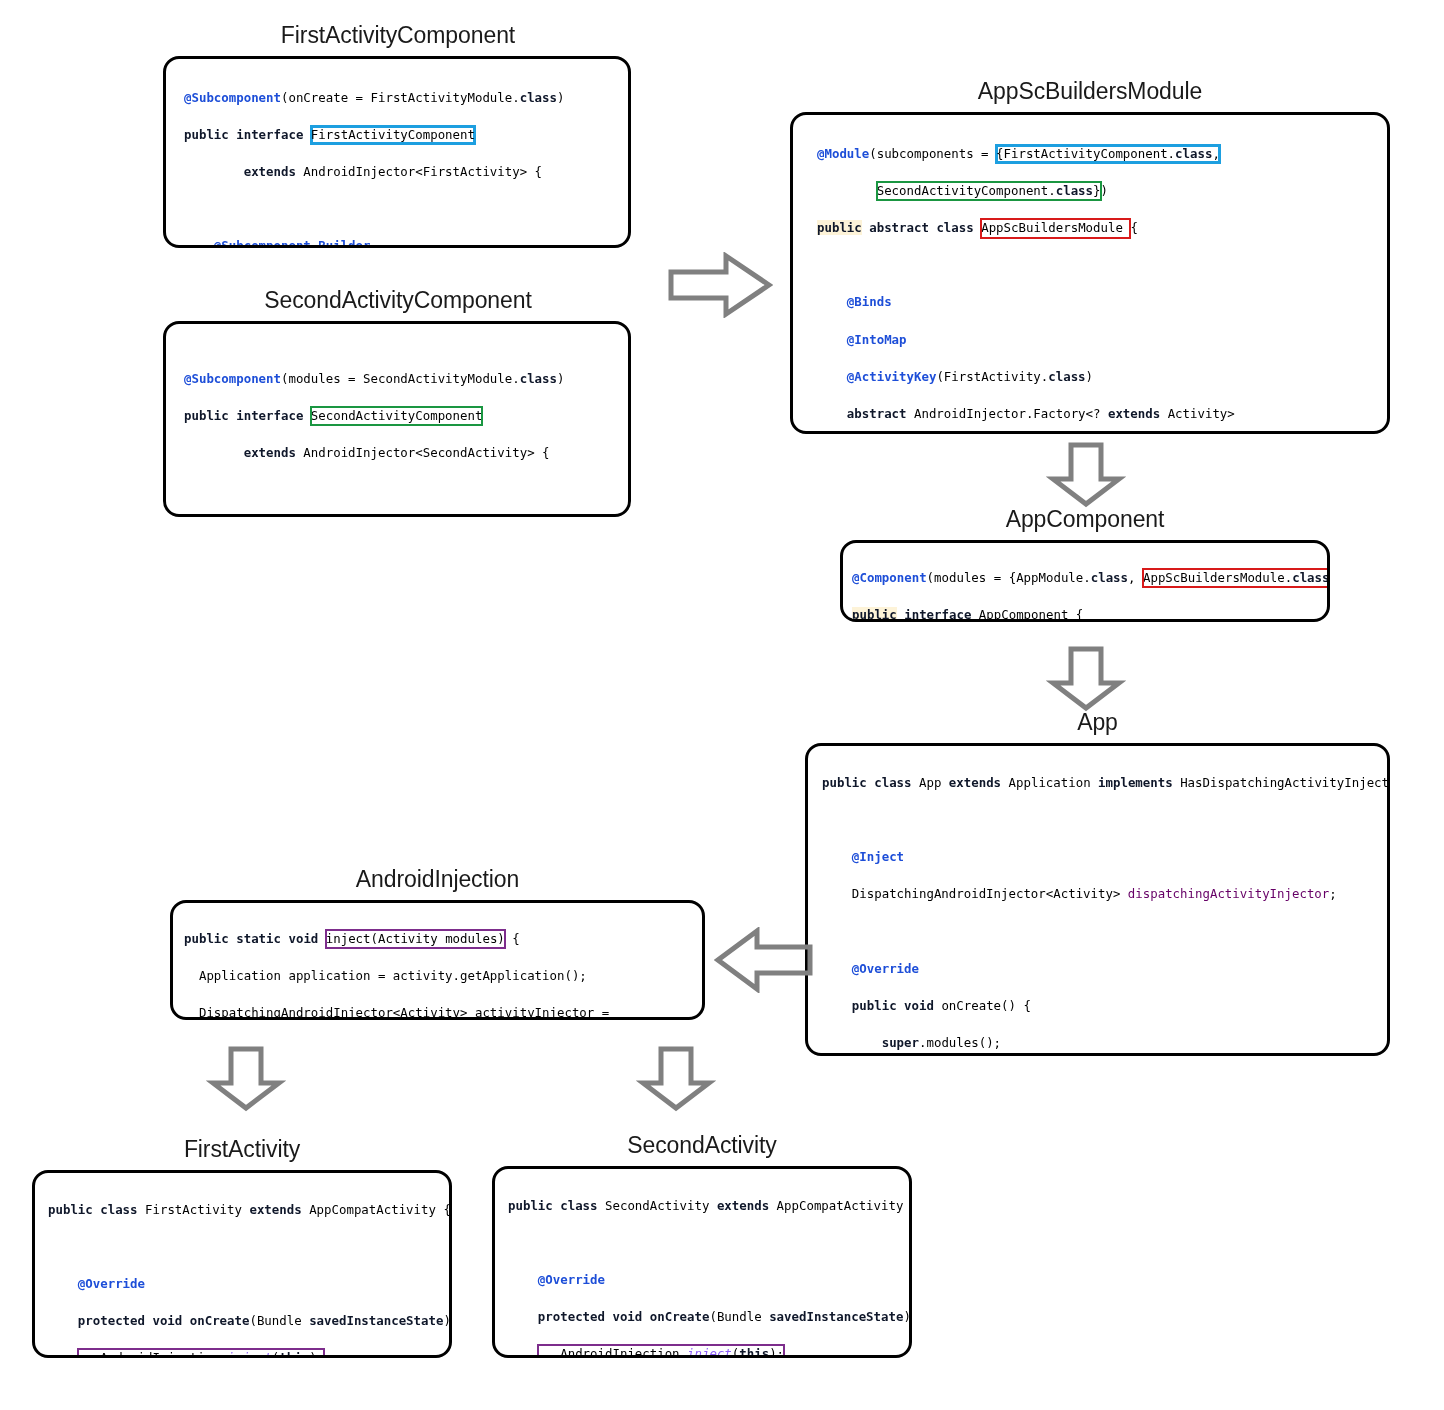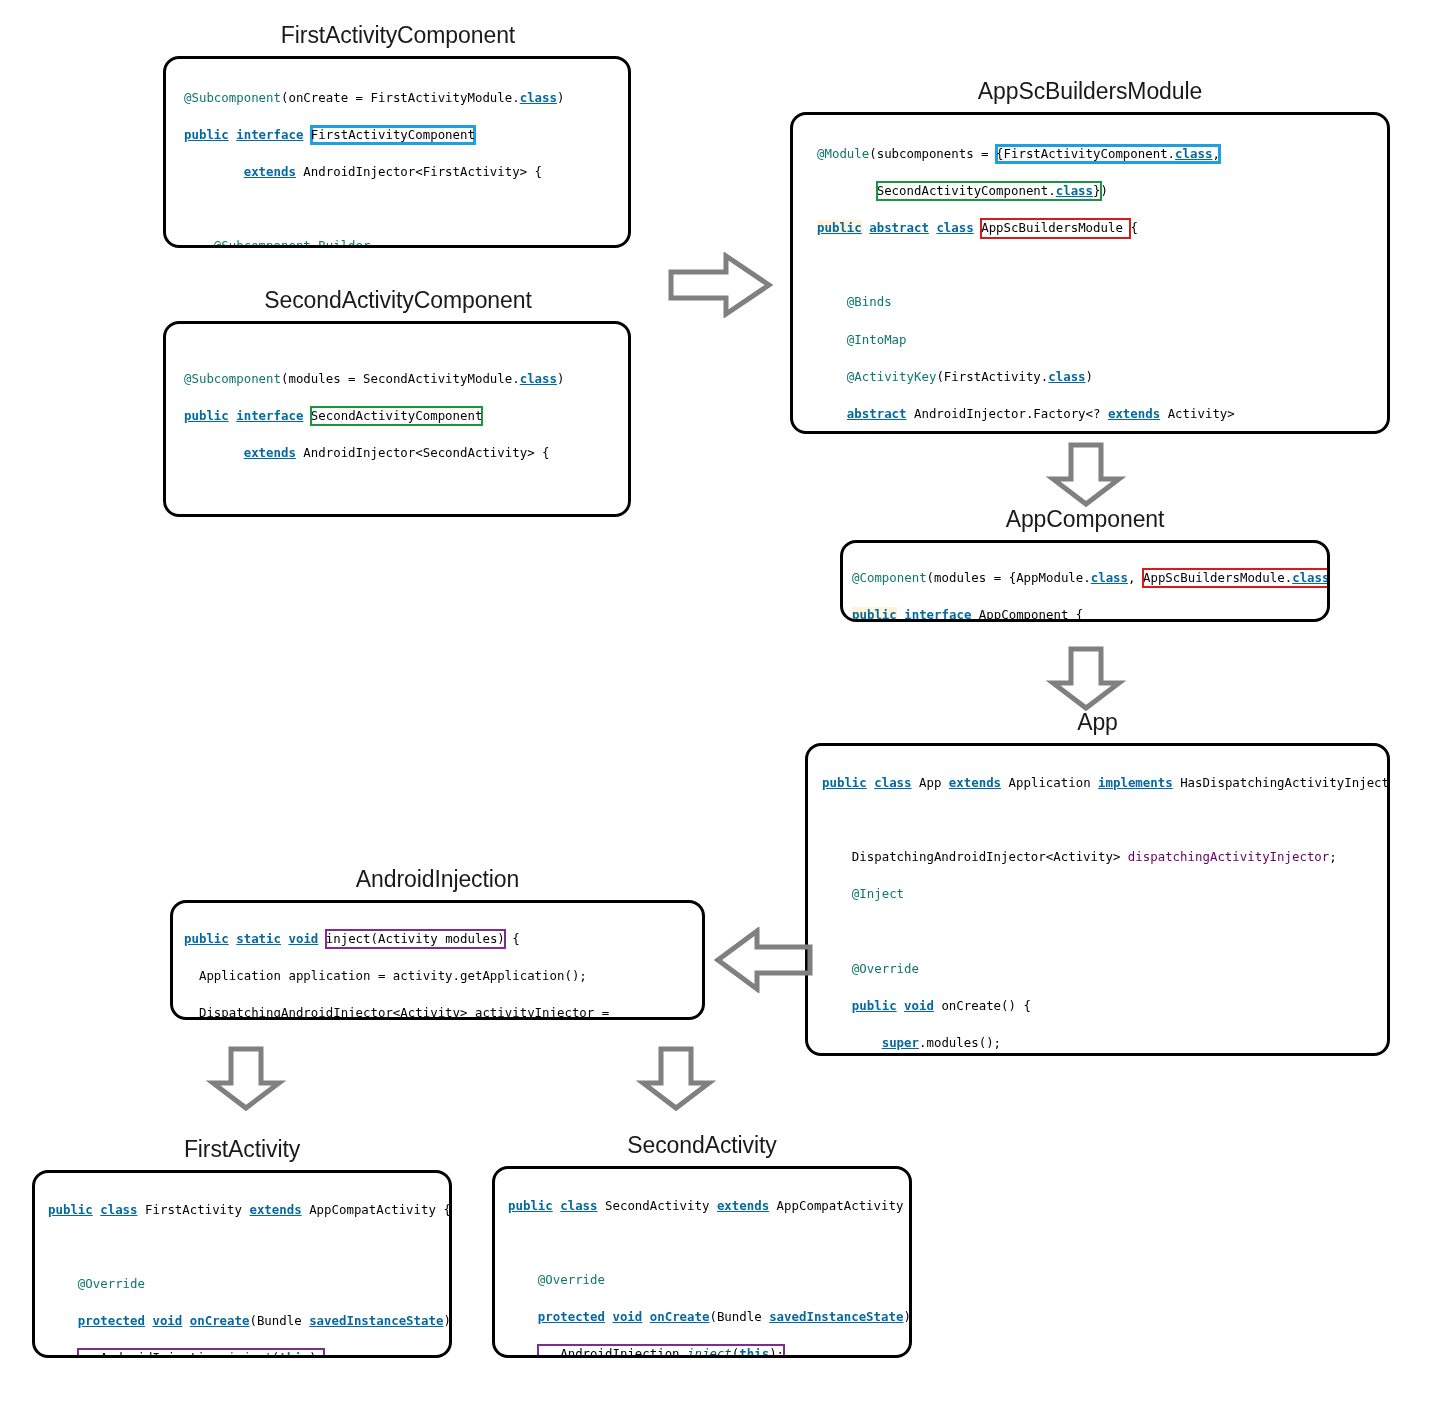--- a/index.html
+++ b/index.html
@@ -36,25 +36,25 @@
     left:0;top:0;
     font-family:"DejaVu Sans Mono","Liberation Mono",monospace;
     font-size:12.4px;
     line-height:18.6px;
     white-space:pre;
     color:#000;
   }
   .code .ln{display:block;height:18.6px;white-space:pre;}
 
   
-  .kw      {color:#0369a1;font-weight:bold;text-decoration:underline;}
-  .ann     {color:#0f766e;}
+  .kw      {color:#0f172a;font-weight:bold;}
+  .ann     {color:#1d4ed8;font-weight:bold;}
   .plain   {color:#000000;}
   .field   {color:#660066;}
-  .ital    {color:#0c4a6e;font-style:italic;}
+  .ital    {color:#8b5cf6;font-style:italic;}
   .hl      {background:#fdf3d8;}
 
   
   .bx{
     display:inline-block;
     box-sizing:border-box;
     padding:0;
     margin:0 0 0 0;
     position:relative;
   }
@@ -140,22 +140,22 @@
 
     </div>
   </div>
 
   <div class="title" style="left:805px;top:709px;width:585px;">App</div>
 
   <div class="box" style="left:805px;top:743px;width:585px;height:313px;">
     <div class="code" style="left:14px;top:9px;">
 <span class="ln"><span class="kw">public</span><span class="plain"> </span><span class="kw">class</span><span class="plain"> App </span><span class="kw">extends</span><span class="plain"> Application </span><span class="kw">implements</span><span class="plain"> HasDispatchingActivityInjector {</span></span>
 <span class="ln"> </span>
+<span class="ln"><span class="plain">    </span><span class="ann">@Inject</span></span>
 <span class="ln"><span class="plain">    DispatchingAndroidInjector&lt;Activity&gt; </span><span class="field">dispatchingActivityInjector</span><span class="plain">;</span></span>
-<span class="ln"><span class="plain">    </span><span class="ann">@Inject</span></span>
 <span class="ln"> </span>
 <span class="ln"><span class="plain">    </span><span class="ann">@Override</span></span>
 <span class="ln"><span class="plain">    </span><span class="kw">public</span><span class="plain"> </span><span class="kw">void</span><span class="plain"> onCreate() {</span></span>
 <span class="ln"><span class="plain">        </span><span class="kw">super</span><span class="plain">.modules();</span></span>
 
 
 
 
 
 

